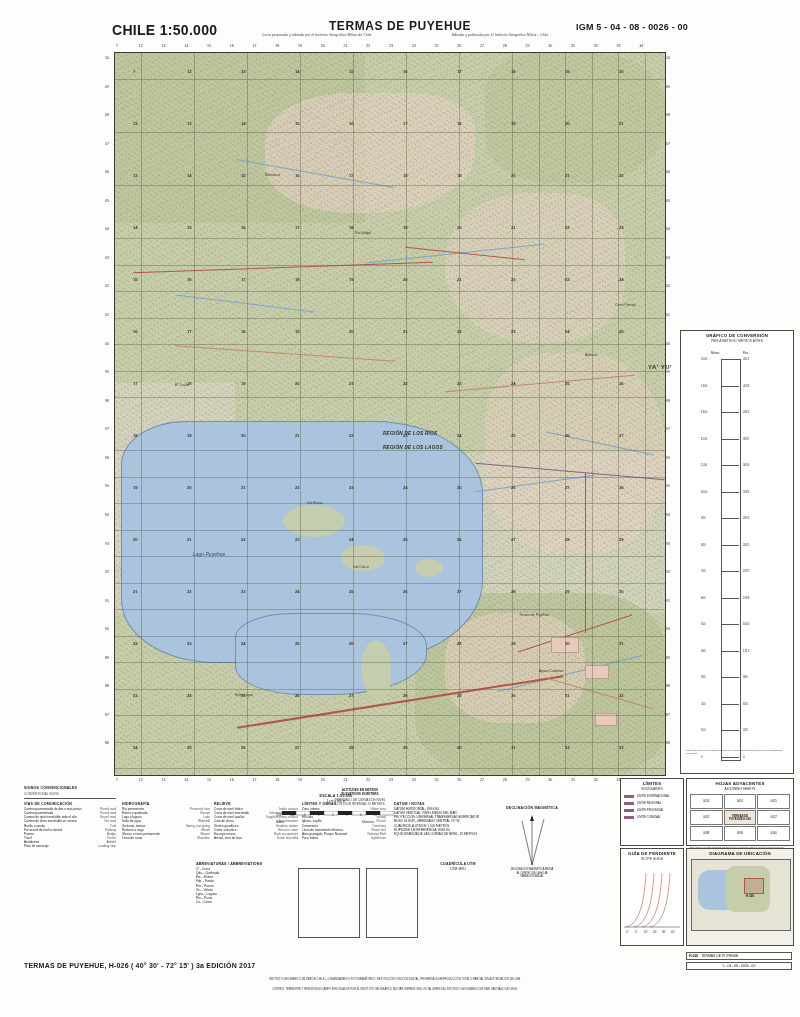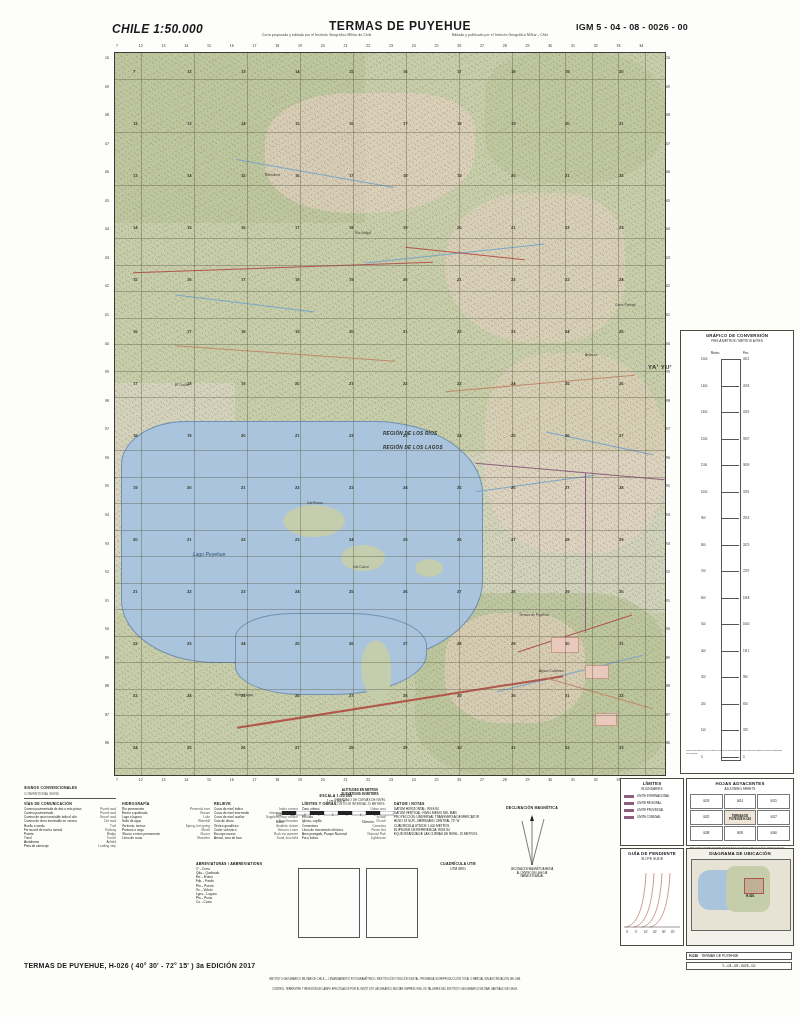--- a/index.html
+++ b/index.html
@@ -1,21 +1,21 @@
 <!DOCTYPE html>
 <html><head>
 <meta charset="utf-8">
 <style>
   html,body{margin:0;padding:0;background:#ffffff;}
   body{width:800px;height:1017px;font-family:"Liberation Sans",sans-serif;color:#1a1a1a;}
   #sheet{position:relative;width:800px;height:1017px;background:#fdfdfb;overflow:hidden;}
 
   
   .hdr{position:absolute;left:0;top:0;width:800px;height:34px;}
-  .hdr-scale{position:absolute;left:112px;top:22px;font-size:12px;font-weight:bold;letter-spacing:.3px;font-style:italic;}
+  .hdr-scale{position:absolute;left:112px;top:22px;font-size:14px;font-weight:bold;letter-spacing:.3px;}
   .hdr-title{position:absolute;left:0;top:19px;width:800px;text-align:center;font-size:12px;font-weight:bold;letter-spacing:.6px;}
   .hdr-code{position:absolute;right:112px;top:22px;font-size:9px;font-weight:bold;letter-spacing:.2px;}
   .hdr-note{position:absolute;left:262px;top:33px;font-size:3.4px;color:#444;letter-spacing:.1px;}
   .hdr-note2{position:absolute;left:452px;top:33px;font-size:3.4px;color:#444;letter-spacing:.1px;}
 
   
   #mapwrap{position:absolute;left:104px;top:42px;width:570px;height:742px;}
   .gridlabels{position:absolute;inset:0;pointer-events:none;}
   .glab{position:absolute;font-size:3.6px;color:#333;}
   #mapframe{position:absolute;left:10px;top:10px;width:550px;height:722px;border:1.1px solid #3b3b33;overflow:hidden;background:#cfd3bc;}

